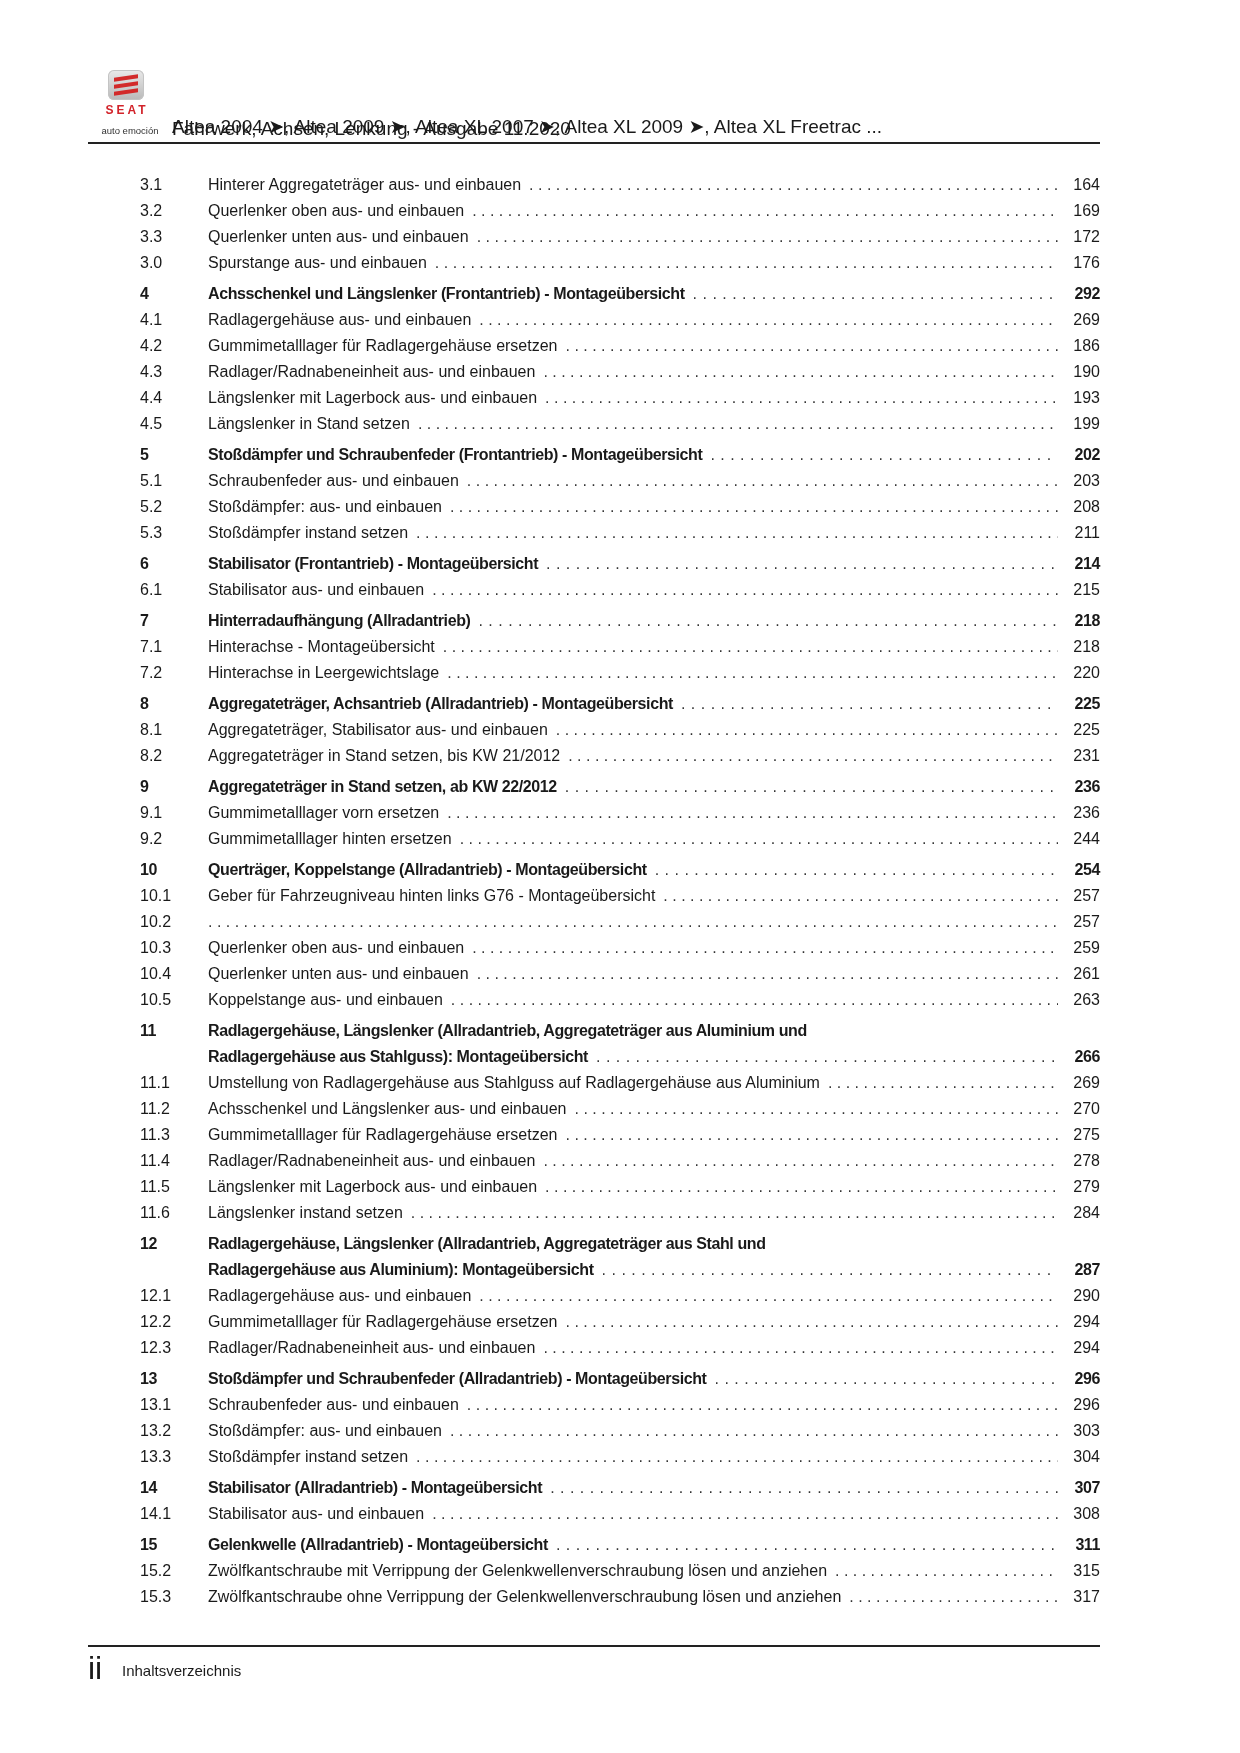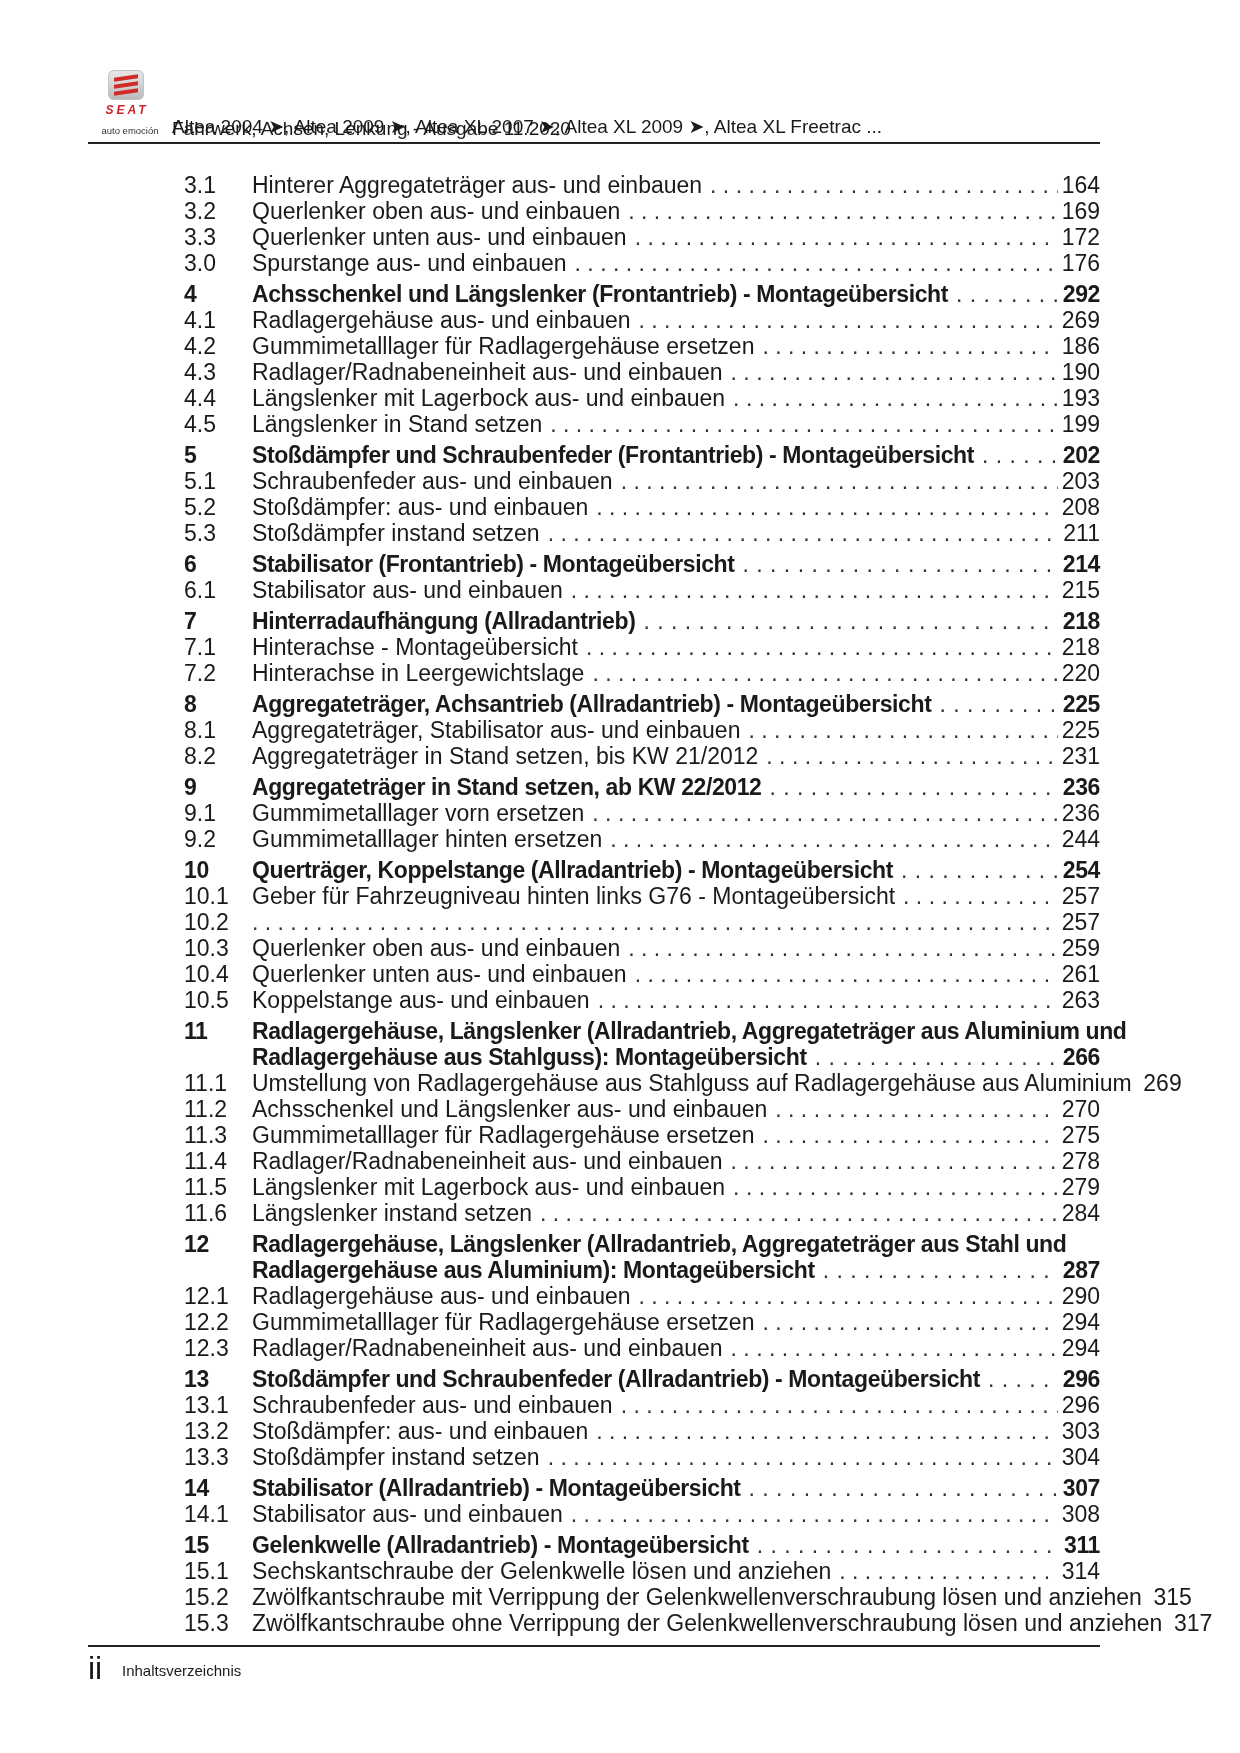--- a/index.html
+++ b/index.html
@@ -2,27 +2,27 @@
 <html><head>
 <meta charset="utf-8">
 <style>
   html, body { margin: 0; padding: 0; background: #ffffff; }
   body { width: 1240px; height: 1753px; position: relative; overflow: hidden; font-family: "Liberation Sans", sans-serif; color: #1a1a1a; }
   .header { position: absolute; left: 88px; top: 70px; width: 1012px; height: 74px; }
   .logo { position: absolute; left: 0; top: 0; width: 84px; height: 62px; }
   .logo-emblem { position: absolute; left: 20px; top: 0; width: 36px; height: 30px; border-radius: 6px;
      background: linear-gradient(180deg, #e9e9e9 0%, #cfcfcf 55%, #b9b9b9 100%); box-shadow: inset 0 0 0 1px #c4c4c4; overflow: hidden; }
   .logo-emblem i { position: absolute; left: 6px; right: 6px; height: 4px; background: #d22a2a; transform: skewY(-8deg); }
-  .logo-brand { position: absolute; left: 9px; top: 33px; width: 60px; text-align: center; font-weight: bold; font-size: 12px; letter-spacing: 3px; color: #d2232a; font-style: italic; }
+  .logo-brand { position: absolute; left: 9px; top: 33px; width: 60px; text-align: center; font-weight: bold; font-size: 12px; letter-spacing: 3px; color: #d2232a; }
   .logo-tag { position: absolute; left: 0; top: 55px; width: 84px; text-align: center; font-size: 9.5px; color: #333; }
   .header-line1 { position: absolute; left: 84px; top: 24px; font-size: 19px; white-space: nowrap; margin-top: 21px; }
   .header-line2 { position: absolute; left: 84px; top: 48px; font-size: 19px; white-space: nowrap; }
   .header-rule { position: absolute; left: 88px; top: 142px; width: 1012px; height: 2px; background: #222; }
   .toc { position: absolute; left: 140px; top: 172px; width: 960px; }
-  .entry { position: relative; display: flex; align-items: flex-end; font-size: 23px; line-height: 26px; height: 26px; margin-left: 44px; }
+  .entry { position: relative; display: flex; align-items: flex-end; font-size: 16px; line-height: 26px; height: 26px; }
   .entry.chapter { font-weight: bold; margin-top: 5px; letter-spacing: -0.4px; }
   .entry.first { margin-top: 0; }
   .num { width: 68px; flex: 0 0 68px; }
   .title { white-space: nowrap; padding-right: 8px; }
   .leader { flex: 1 1 auto; overflow: hidden; white-space: nowrap; color: #333; letter-spacing: 4.3px; font-weight: normal; }
   .leader::before { content: ". . . . . . . . . . . . . . . . . . . . . . . . . . . . . . . . . . . . . . . . . . . . . . . . . . . . . . . . . . . . . . . . . . . . . . . . . . . . . . . . . . . . . . . . . . . . . . . . . . . . . . . . . . . . . . . . . . . . . . . . . . . . . . . ."; letter-spacing: 0; }
   .entry.chapter .leader::before { letter-spacing: 0.5px; }
   .page { width: 42px; flex: 0 0 42px; text-align: right; }
   .entry.twoline { height: 52px; align-items: flex-end; }
   .entry.twoline .title-block { display: flex; flex-direction: column; flex: 1 1 auto; min-width: 0; }
@@ -349,26 +349,20 @@
       <span class="leader"></span>
       <span class="page">308</span>
     </div>
     <div class="entry chapter">
       <span class="num">15</span>
       <span class="title">Gelenkwelle (Allradantrieb) - Montageübersicht</span>
       <span class="leader"></span>
       <span class="page">311</span>
     </div>
     <div class="entry">
-      <span class="num">15.1</span>
-      <span class="title">Sechskantschraube der Gelenkwelle lösen und anziehen</span>
-      <span class="leader"></span>
-      <span class="page">314</span>
-    </div>
-    <div class="entry">
       <span class="num">15.2</span>
       <span class="title">Zwölfkantschraube mit Verrippung der Gelenkwellenverschraubung lösen und anziehen</span>
       <span class="leader"></span>
       <span class="page">315</span>
     </div>
     <div class="entry">
       <span class="num">15.3</span>
       <span class="title">Zwölfkantschraube ohne Verrippung der Gelenkwellenverschraubung lösen und anziehen</span>
       <span class="leader"></span>
       <span class="page">317</span>

